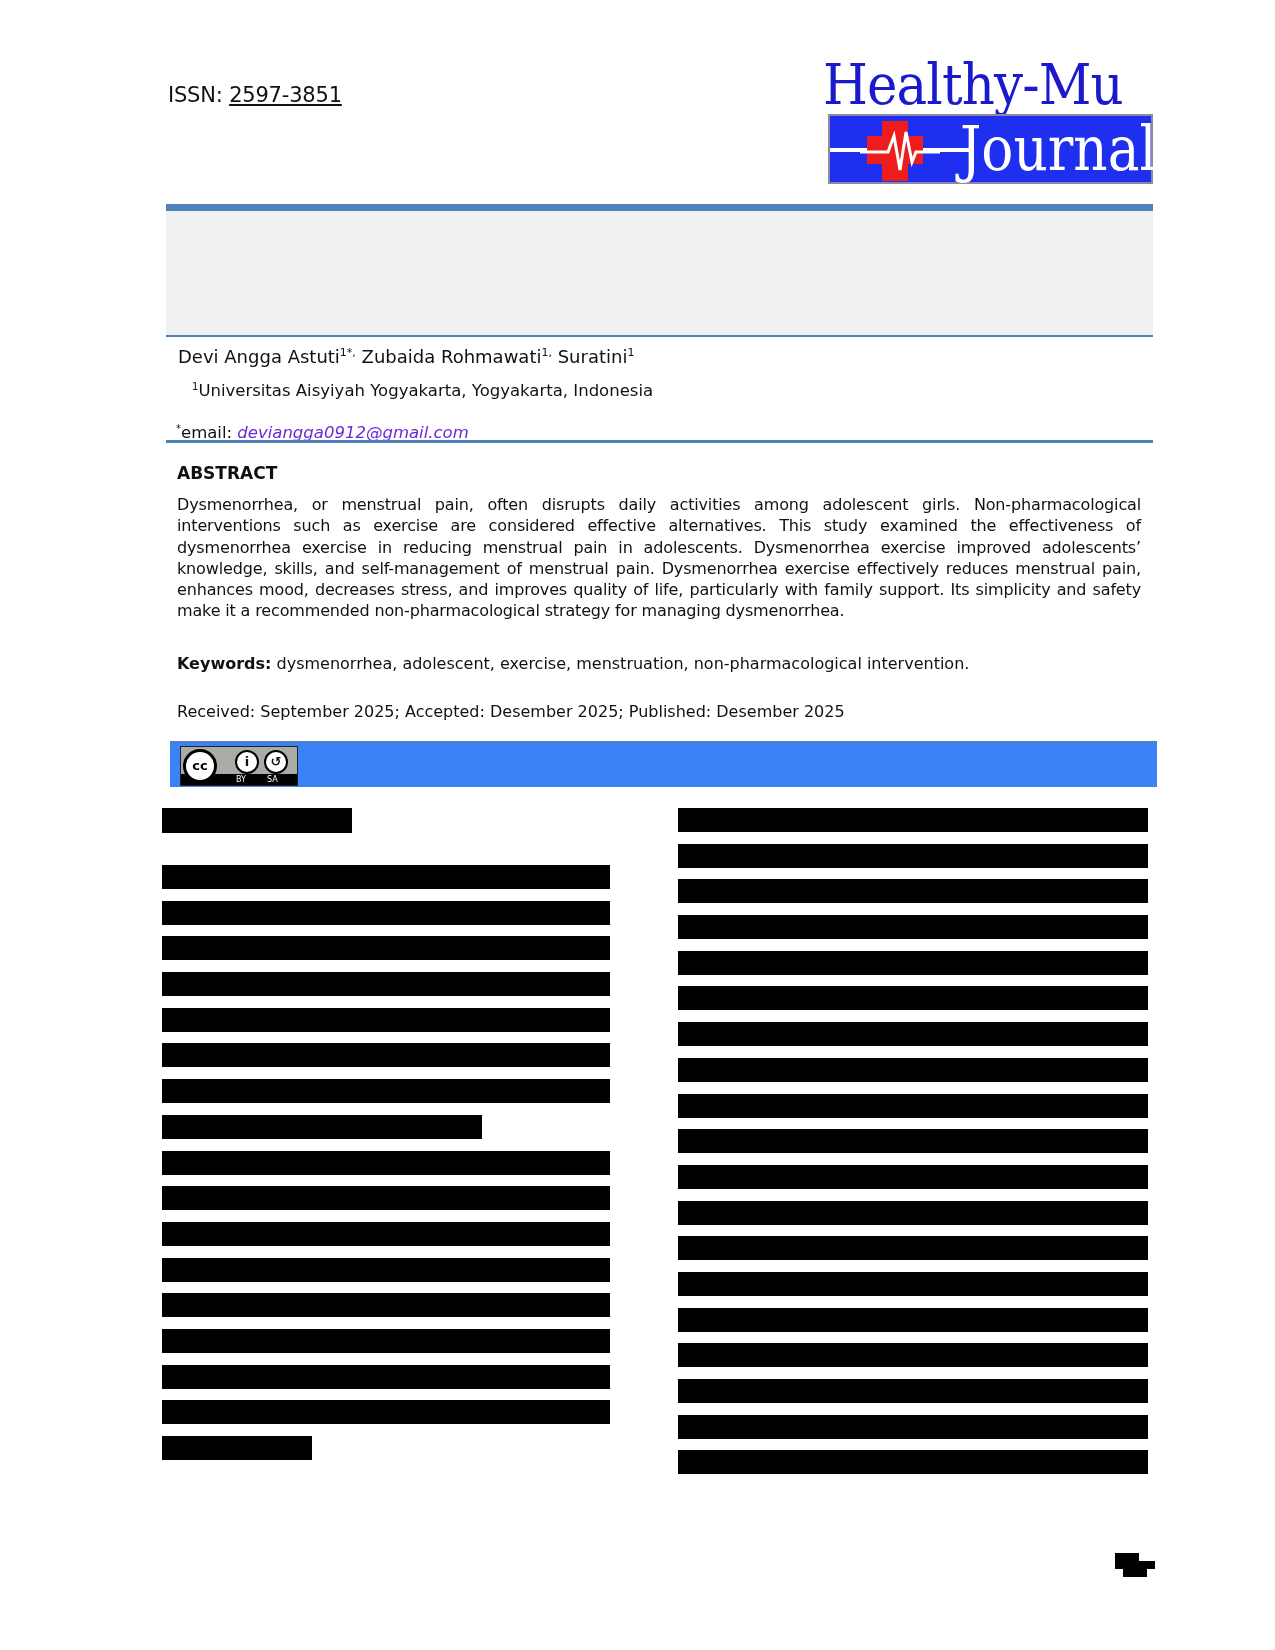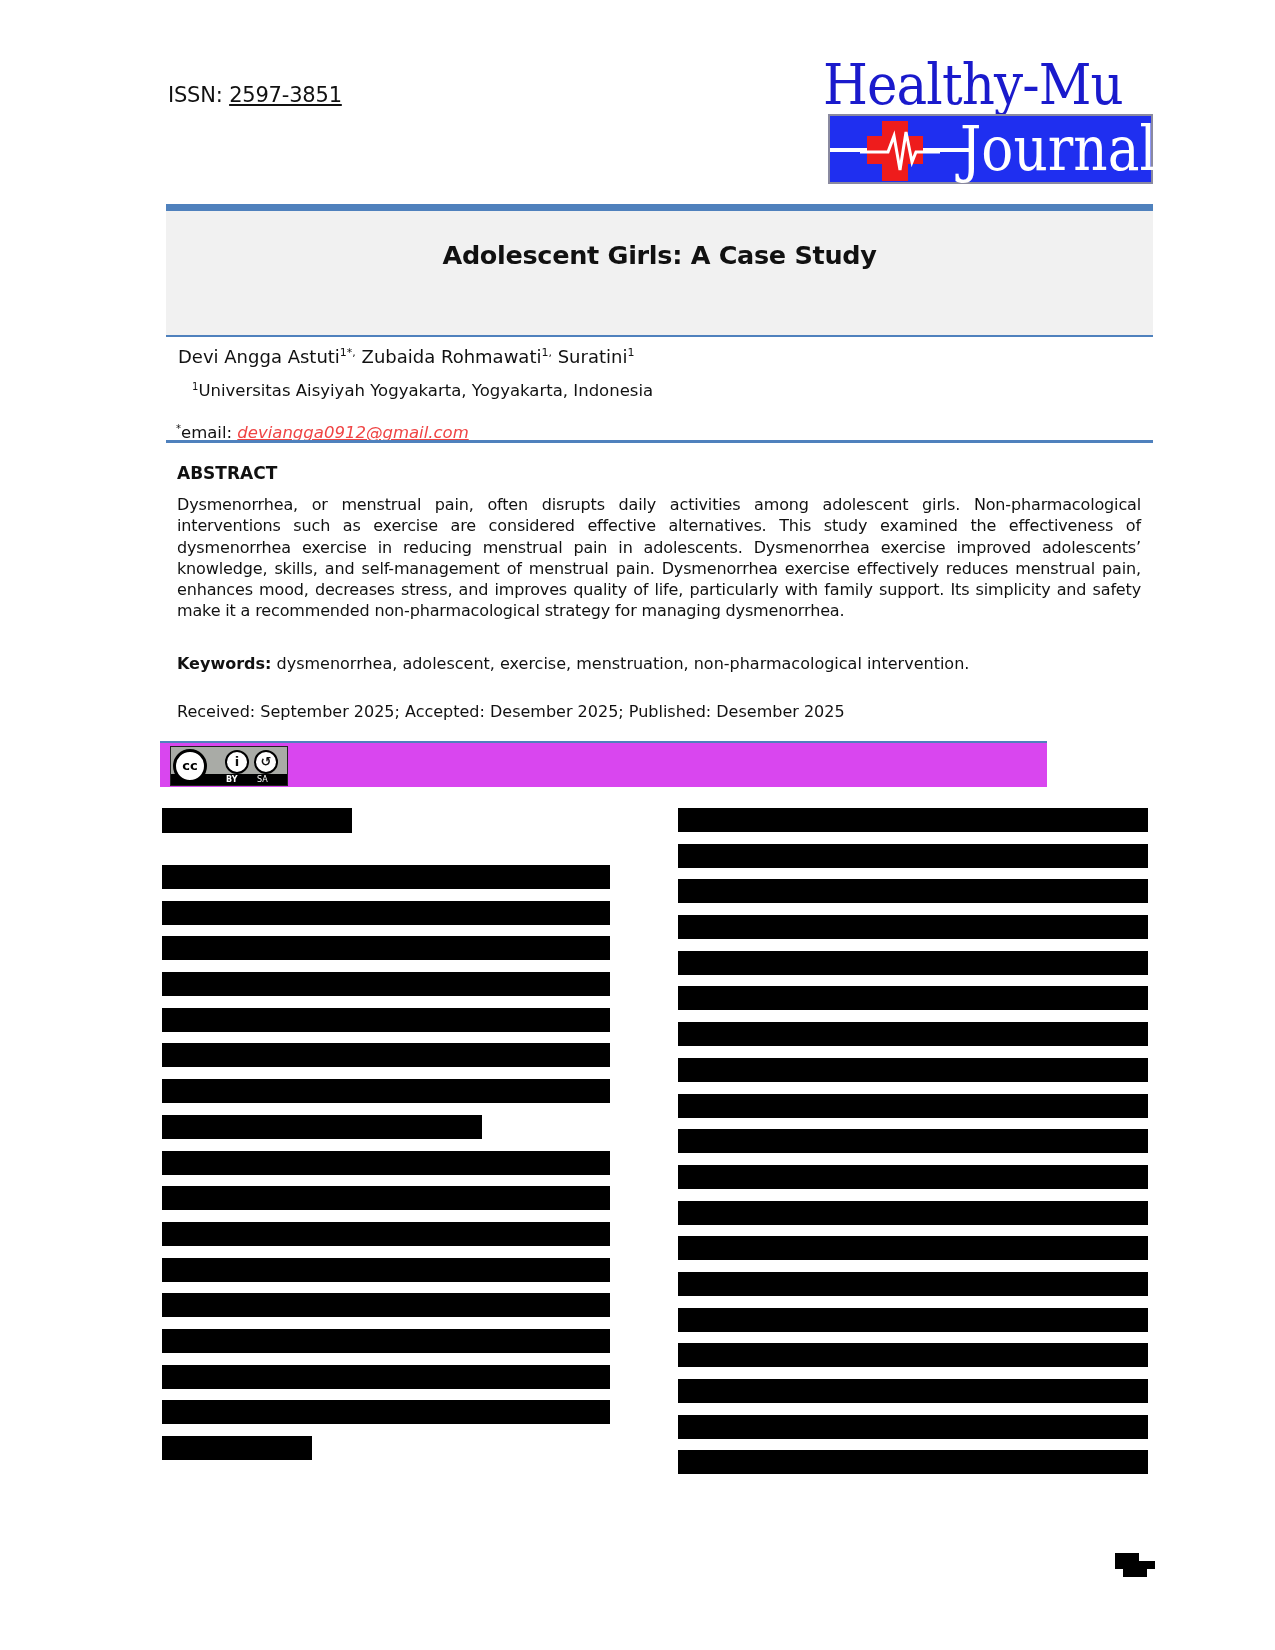--- a/index.html
+++ b/index.html
@@ -22,36 +22,36 @@
   .title-bar { position: absolute; left: 166px; top: 204px; width: 987px; height: 7px; background: #4f81bd; }
   .title-box { position: absolute; left: 166px; top: 211px; width: 987px; height: 126px; background: #f1f1f1; border-bottom: 2px solid #4f81bd; }
   .title { position: absolute; left: 0; top: 28px; width: 100%; text-align: center; font-family: "DejaVu Sans", sans-serif; font-weight: bold; font-size: 25.5px; line-height: 33px; color: #111; letter-spacing: -0.3px; }
 
   .authors { position: absolute; left: 178px; top: 341px; font-size: 18px; line-height: 24px; white-space: nowrap; }
   .authors sup { font-size: 11px; vertical-align: 7px; }
   .affil { position: absolute; left: 192px; top: 376px; font-size: 16.5px; line-height: 22px; white-space: nowrap; }
   .affil sup { font-size: 10px; vertical-align: 6px; }
   .email { position: absolute; left: 176px; top: 418px; font-size: 16.5px; line-height: 22px; white-space: nowrap; }
   .email sup { font-size: 10px; vertical-align: 6px; }
-  .email a { color: #ef4444; font-style: italic; text-decoration: underline; }
+  .email a { color: #6d28d9; font-style: italic; }
   .email-rule { position: absolute; left: 166px; top: 440px; width: 987px; height: 3px; background: #4f81bd; }
 
   .abstract-h { position: absolute; left: 177px; top: 462px; font-size: 17px; font-weight: bold; line-height: 22px; }
   .abstract { position: absolute; left: 177px; top: 494px; width: 964px; font-size: 16px; line-height: 21.3px; text-align: justify; letter-spacing: -0.15px; }
   .keywords { position: absolute; left: 177px; top: 653px; font-size: 16px; line-height: 22px; white-space: nowrap; }
   .keywords b { font-weight: bold; }
   .received { position: absolute; left: 177px; top: 701px; font-size: 16px; line-height: 22px; white-space: nowrap; }
 
-  .license { position: absolute; left: 160px; top: 741px; width: 887px; height: 46px; background: #d946ef; border-top: 2px solid #4f81bd; }
+  .license { position: absolute; left: 170px; top: 741px; width: 987px; height: 46px; background: #3b82f6; border-top: 2px solid #4f81bd; }
   .cc-badge { position: absolute; left: 10px; top: 3px; width: 118px; height: 40px; background: #a9aba6; border: 1px solid #222; }
   .cc-badge .bottom { position: absolute; left: 0; bottom: 0; width: 100%; height: 11px; background: #000; }
   .cc-badge .cc { position: absolute; left: 2px; top: 2px; width: 34px; height: 34px; border-radius: 50%; background: #fff; border: 3px solid #000; font-weight: bold; font-size: 13px; line-height: 28px; text-align: center; color: #000; }
   .cc-badge .by { position: absolute; left: 54px; top: 3px; width: 24px; height: 24px; border-radius: 50%; background: #fff; border: 2px solid #000; font-size: 13px; line-height: 20px; text-align: center; font-weight: bold; }
   .cc-badge .sa { position: absolute; left: 83px; top: 3px; width: 24px; height: 24px; border-radius: 50%; background: #fff; border: 2px solid #000; font-size: 13px; line-height: 20px; text-align: center; font-weight: bold; }
-  .cc-badge .lbl-by { position: absolute; left: 55px; bottom: 0; font-size: 8px; color: #fff; line-height: 11px; font-weight: bold; }
+  .cc-badge .lbl-by { position: absolute; left: 55px; bottom: 0; font-size: 8px; color: #fff; line-height: 11px; }
   .cc-badge .lbl-sa { position: absolute; left: 86px; bottom: 0; font-size: 8px; color: #fff; line-height: 11px; }
   .license-text { position: absolute; left: 148px; top: 3px; width: 828px; font-size: 14.5px; line-height: 19.5px; text-align: justify; color: #111; letter-spacing: -0.1px; }
   .license-text a { color: #1a1aaa; text-decoration: none; }
 
   .col { position: absolute; }
   .col-left { left: 162px; top: 808px; width: 476px; }
   .col-right { left: 678px; top: 808px; width: 476px; }
   .redact-line { position: relative; height: 24px; margin-bottom: 11.7px; background: #000; }
   .redact-head { height: 25px; background: #000; margin-bottom: 32px; }
 
@@ -78,21 +78,20 @@
     <svg class="pulse" viewBox="0 0 80 60">
       <polyline points="0,30 28,30 34,14 40,48 46,10 52,40 56,30 80,30" fill="none" stroke="#ffffff" stroke-width="3"></polyline>
     </svg>
     <div class="word">Journal</div>
   </div>
 </div>
 
 <div class="title-bar"></div>
 <div class="title-box">
   <div class="title">
-    <div>Adolescent Girls: A Case Study</div>
   </div>
 </div>
 
 <div class="authors">
   <span>Devi Angga Astuti</span><sup>1*,</sup><span> Zubaida Rohmawati</span><sup>1,</sup><span> Suratini</span><sup>1</sup>
 </div>
 
 <div class="affil">
   <sup>1</sup><span>Universitas Aisyiyah Yogyakarta, Yogyakarta, Indonesia</span>
 </div>

